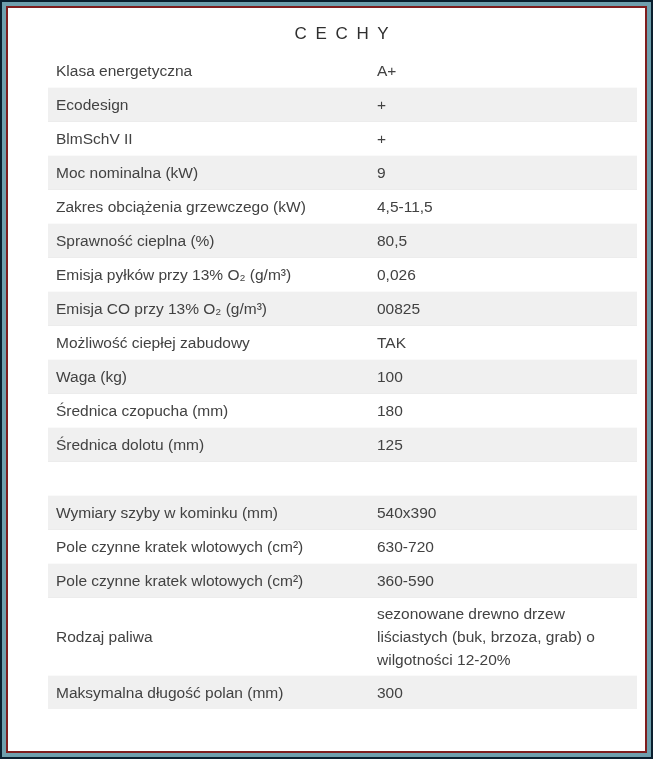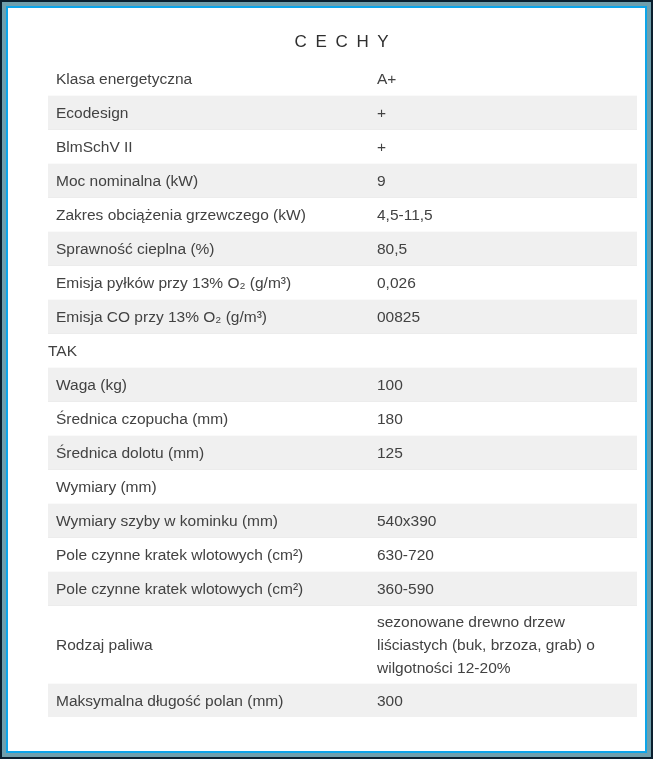--- a/index.html
+++ b/index.html
@@ -18,23 +18,23 @@
   .frame-mid {
     box-sizing: border-box;
     width: 100%;
     height: 100%;
     border: 4px solid #6f9fad;
   }
   .frame-inner {
     box-sizing: border-box;
     width: 100%;
     height: 100%;
-    border: 2px solid #0ea5e9;
+    border: 2px solid #7f1d1d;
     background: #ffffff;
-    padding-top: 24px;
+    padding-top: 16px;
     overflow: hidden;
   }
   .title {
     width: 589px;
     margin: 0 0 9px 40px;
     text-align: center;
     font-size: 17px;
     font-weight: 400;
     letter-spacing: 2px;
     color: #2f2f2f;
@@ -119,40 +119,40 @@
     <div class="spec-label">Emisja pyłków przy 13% O₂ (g/m³)</div>
     <div class="spec-value">0,026</div>
   </div>
 
   <div class="spec-row">
     <div class="spec-label">Emisja CO przy 13% O₂ (g/m³)</div>
     <div class="spec-value">00825</div>
   </div>
 
   <div class="spec-row">
+    <div class="spec-label">Możliwość ciepłej zabudowy</div>
     <div class="spec-value">TAK</div>
   </div>
 
   <div class="spec-row">
     <div class="spec-label">Waga (kg)</div>
     <div class="spec-value">100</div>
   </div>
 
   <div class="spec-row">
     <div class="spec-label">Średnica czopucha (mm)</div>
     <div class="spec-value">180</div>
   </div>
 
   <div class="spec-row">
     <div class="spec-label">Średnica dolotu (mm)</div>
     <div class="spec-value">125</div>
   </div>
 
   <div class="spec-row">
-    <div class="spec-label">Wymiary (mm)</div>
   </div>
 
   <div class="spec-row">
     <div class="spec-label">Wymiary szyby w kominku (mm)</div>
     <div class="spec-value">540x390</div>
   </div>
 
   <div class="spec-row">
     <div class="spec-label">Pole czynne kratek wlotowych (cm²)</div>
     <div class="spec-value">630-720</div>

